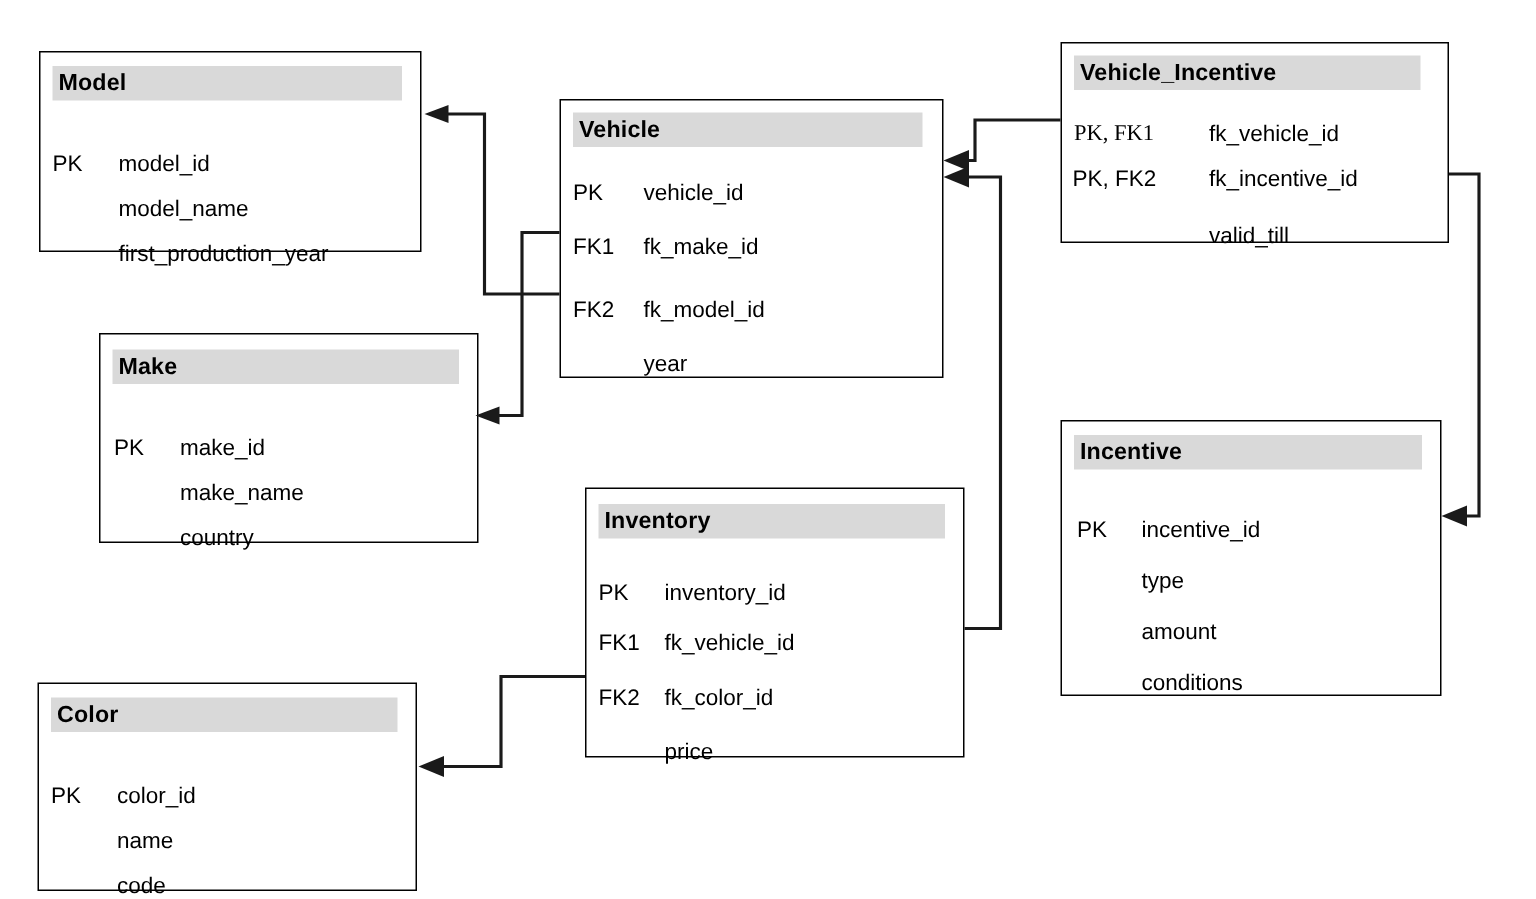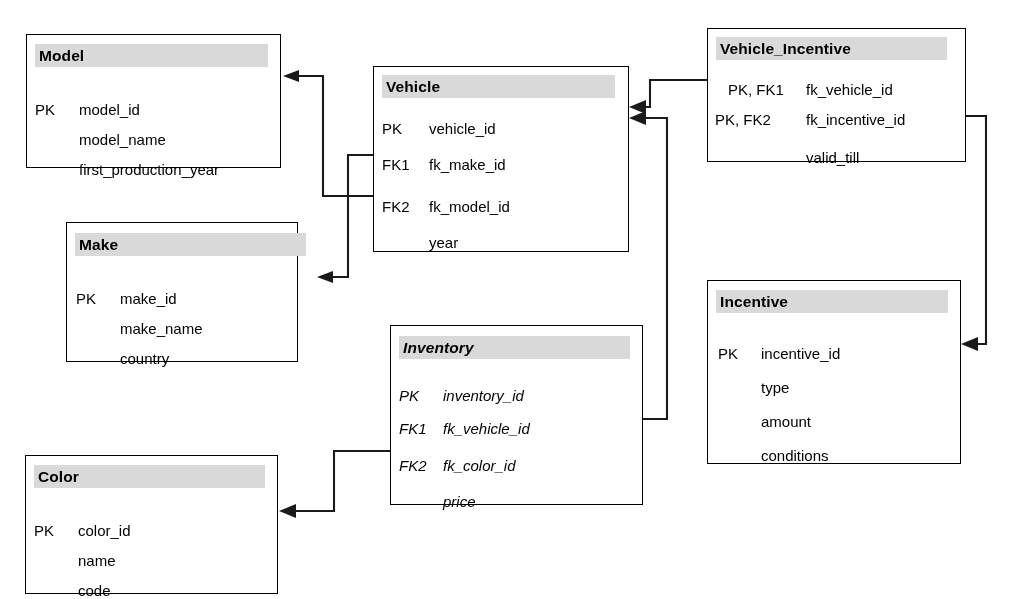--- a/index.html
+++ b/index.html
@@ -142,50 +142,50 @@
         <div class="attr-row" style="left: 0px; top: 167px; width: 256px;">
           <span class="attr-key" style="position: absolute; left: 8px;"></span>
           <span class="attr-name" style="position: absolute; left: 55px;">year</span>
         </div>
       </div>
       <div class="entity" style="left: 707px; top: 28px; width: 259px; height: 134px;">
         <div class="entity-header" style="left: 8px; top: 8px; width: 231px; height: 23px;">
           <span class="entity-title">Vehicle_Incentive</span>
         </div>
         <div class="attr-row" style="left: 0px; top: 52px; width: 259px;">
-          <span class="attr-key" style="position: absolute; left: 20px;">PK, FK1</span>
+          <span class="attr-key" style="position: absolute; left: 8px; font-family: Liberation Serif, serif;">PK, FK1</span>
           <span class="attr-name" style="position: absolute; left: 98px;">fk_vehicle_id</span>
         </div>
         <div class="attr-row" style="left: 0px; top: 82px; width: 259px;">
           <span class="attr-key" style="position: absolute; left: 7px;">PK, FK2</span>
           <span class="attr-name" style="position: absolute; left: 98px;">fk_incentive_id</span>
         </div>
         <div class="attr-row" style="left: 0px; top: 120px; width: 259px;">
           <span class="attr-key" style="position: absolute; left: 7px;"></span>
           <span class="attr-name" style="position: absolute; left: 98px;">valid_till</span>
         </div>
       </div>
-      <div class="entity" style="left: 66px; top: 222px; width: 232px; height: 140px;">
+      <div class="entity" style="left: 66px; top: 222px; width: 253px; height: 140px;">
         <div class="entity-header" style="left: 8px; top: 10px; width: 231px; height: 23px;">
           <span class="entity-title">Make</span>
         </div>
         <div class="attr-row" style="left: 0px; top: 67px; width: 253px;">
           <span class="attr-key" style="position: absolute; left: 9px;">PK</span>
           <span class="attr-name" style="position: absolute; left: 53px;">make_id</span>
         </div>
         <div class="attr-row" style="left: 0px; top: 97px; width: 253px;">
           <span class="attr-key" style="position: absolute; left: 9px;"></span>
           <span class="attr-name" style="position: absolute; left: 53px;">make_name</span>
         </div>
         <div class="attr-row" style="left: 0px; top: 127px; width: 253px;">
           <span class="attr-key" style="position: absolute; left: 9px;"></span>
           <span class="attr-name" style="position: absolute; left: 53px;">country</span>
         </div>
       </div>
-      <div class="entity" style="left: 390px; top: 325px; width: 253px; height: 180px; font-style: italic;">
+      <div class="entity" style="left: 390px; top: 325px; width: 253px; height: 180px;">
         <div class="entity-header" style="left: 8px; top: 10px; width: 231px; height: 23px;">
           <span class="entity-title">Inventory</span>
         </div>
         <div class="attr-row" style="left: 0px; top: 61px; width: 253px;">
           <span class="attr-key" style="position: absolute; left: 8px;">PK</span>
           <span class="attr-name" style="position: absolute; left: 52px;">inventory_id</span>
         </div>
         <div class="attr-row" style="left: 0px; top: 94px; width: 253px;">
           <span class="attr-key" style="position: absolute; left: 8px;">FK1</span>
           <span class="attr-name" style="position: absolute; left: 52px;">fk_vehicle_id</span>

